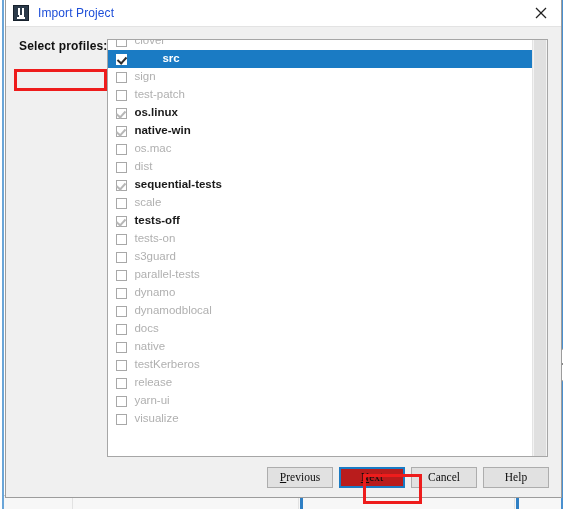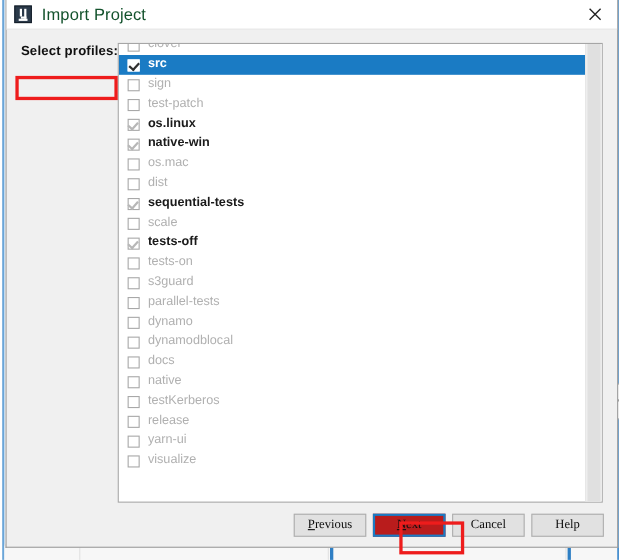--- a/index.html
+++ b/index.html
@@ -117,22 +117,22 @@
   #app-icon .bar-j-foot {
     position: absolute; left: 5px; top: 9px;
     width: 5px; height: 2px; background: #ffffff;
   }
   #app-icon .underline {
     position: absolute; left: 3px; bottom: 1px;
     width: 8px; height: 2px; background: #ffffff;
   }
   #title-text {
     margin-left: 9px;
-    font-size: 15px;
-    color: #14532d;
+    font-size: 12px;
+    color: #1d4ed8;
     letter-spacing: .1px;
   }
   #close-button {
     position: absolute;
     right: 0; top: 0;
     width: 40px; height: 26px;
     display: flex; align-items: center; justify-content: center;
     cursor: default;
   }
   #close-button svg { display: block; }
@@ -175,20 +175,21 @@
   .list-row {
     height: 18px;
     display: flex;
     align-items: center;
     padding-left: 8px;
     box-sizing: border-box;
     position: relative;
   }
   .list-row.selected {
     background: #1a7bc4;
+    gap: 28px;
   }
   .cbox {
     width: 11px; height: 11px;
     box-sizing: border-box;
     border: 1px solid #a8a8a8;
     background: #ffffff;
     flex: 0 0 auto;
     position: relative;
   }
   .list-row.selected .cbox {

